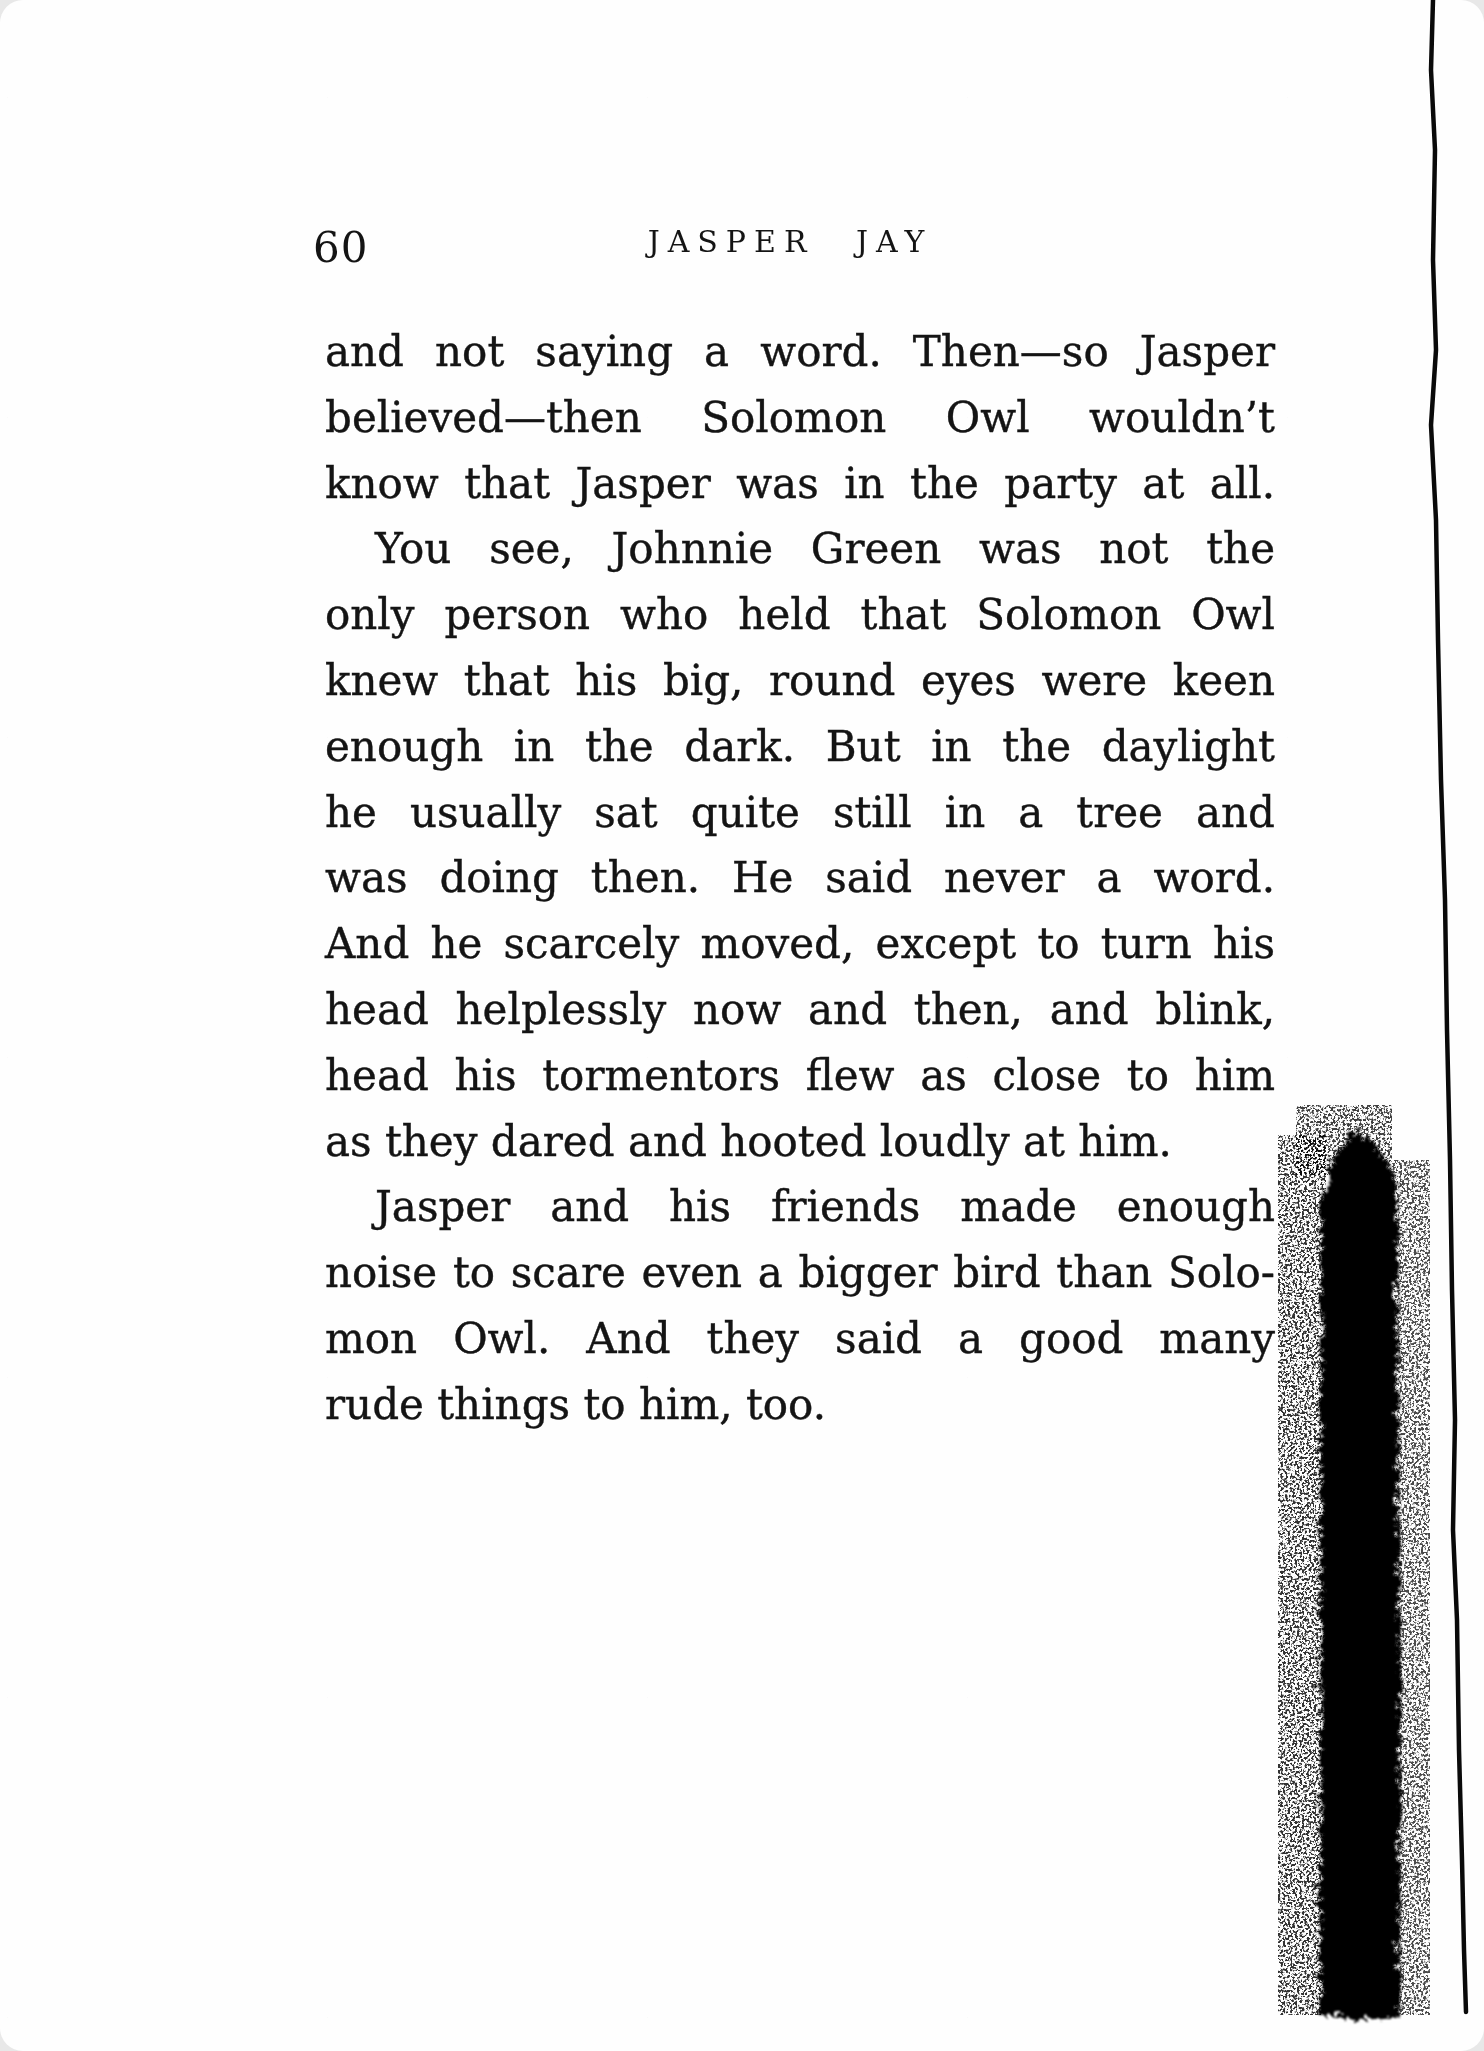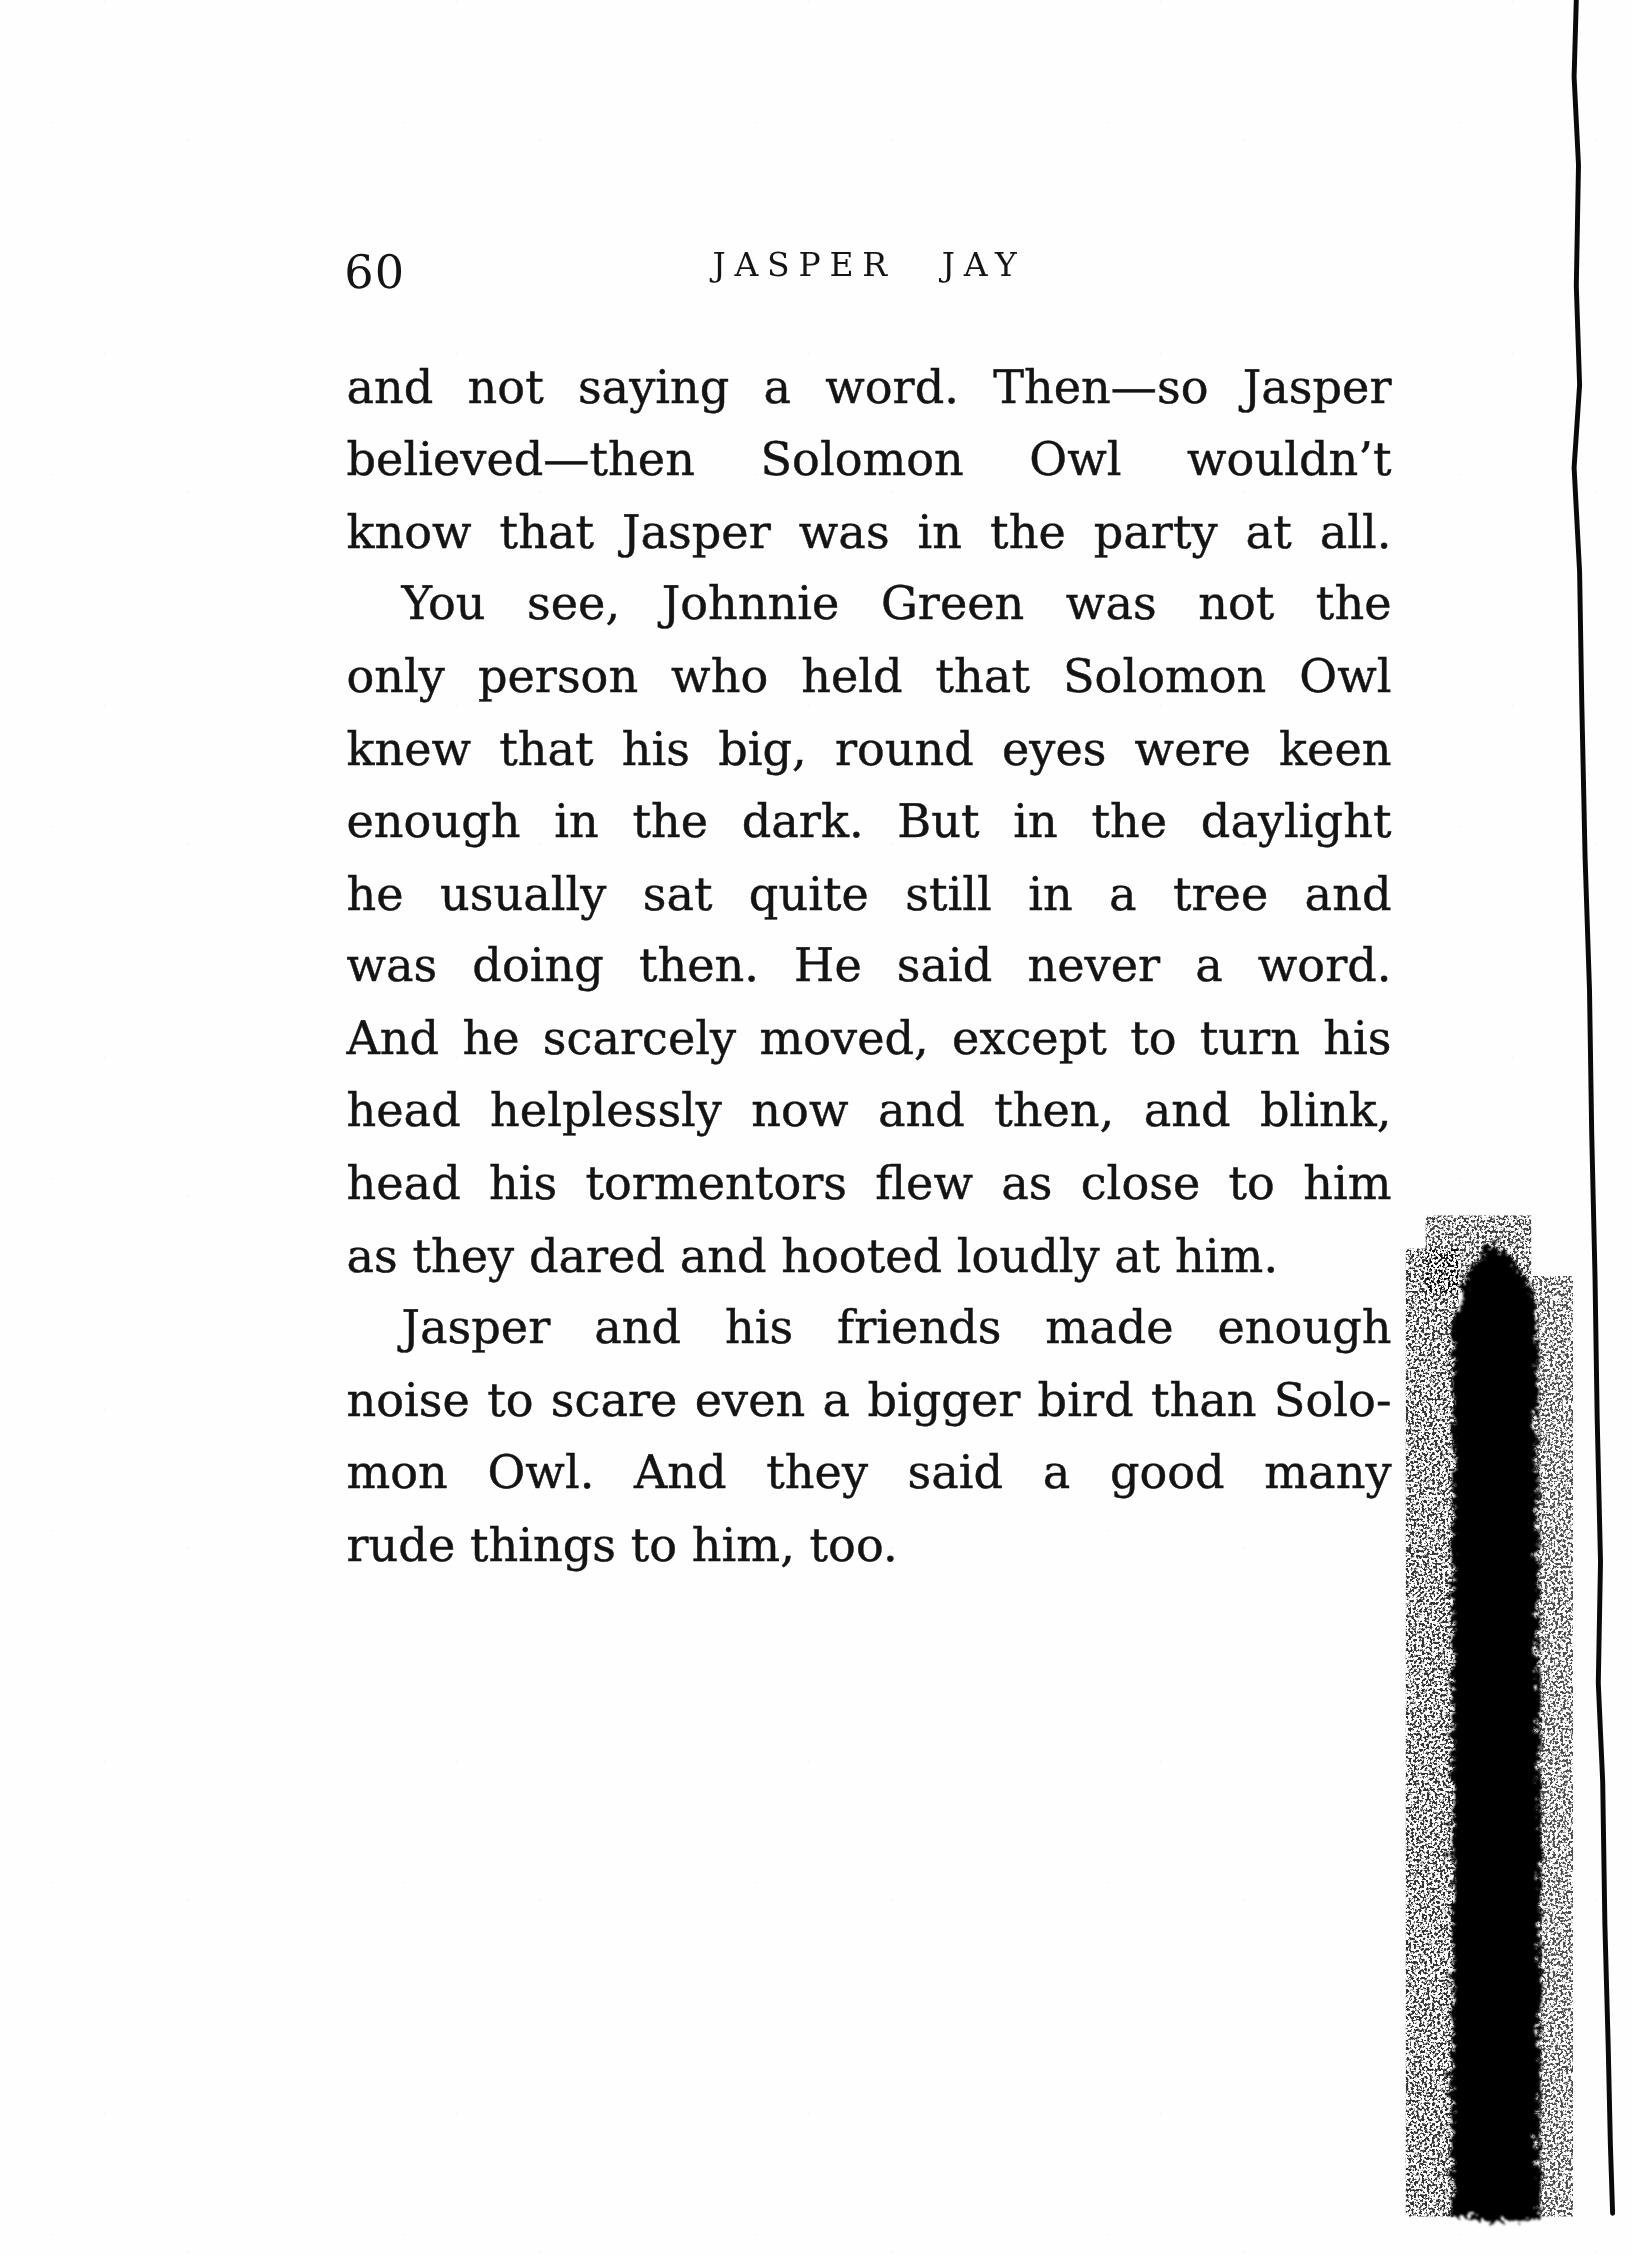--- a/index.html
+++ b/index.html
@@ -3,38 +3,39 @@
 <meta charset="utf-8">
 <style>
   html,body{margin:0;padding:0;background:#e8e8e8;}
   .page{
     position:relative;
     width:1484px;height:2051px;
     background:#fefefe;
     overflow:hidden;
     font-family:"DejaVu Serif", serif;
     color:#141414;
+    border-radius:23px;
   }
   
   .header{position:absolute;left:315px;top:227px;width:950px;height:50px;}
   .page-number{
     position:absolute;left:-2px;top:0;
     font-size:42px;line-height:1;
     letter-spacing:1px;
   }
   .header-title{
     position:absolute;left:0;top:0;width:100%;
     text-align:center;
     font-size:30px;line-height:1;
     letter-spacing:8px;
     word-spacing:24px;
   }
   
   .body-block{
-    position:absolute;left:315px;top:319px;width:950px;
+    position:absolute;left:325px;top:319px;width:950px;
     font-size:42px;
     -webkit-text-stroke:0.4px #141414;
   }
   .ln{
     height:65.8px;line-height:65.8px;
     white-space:nowrap;
     text-align:left;
   }
   .ln.j{
     white-space:normal;

